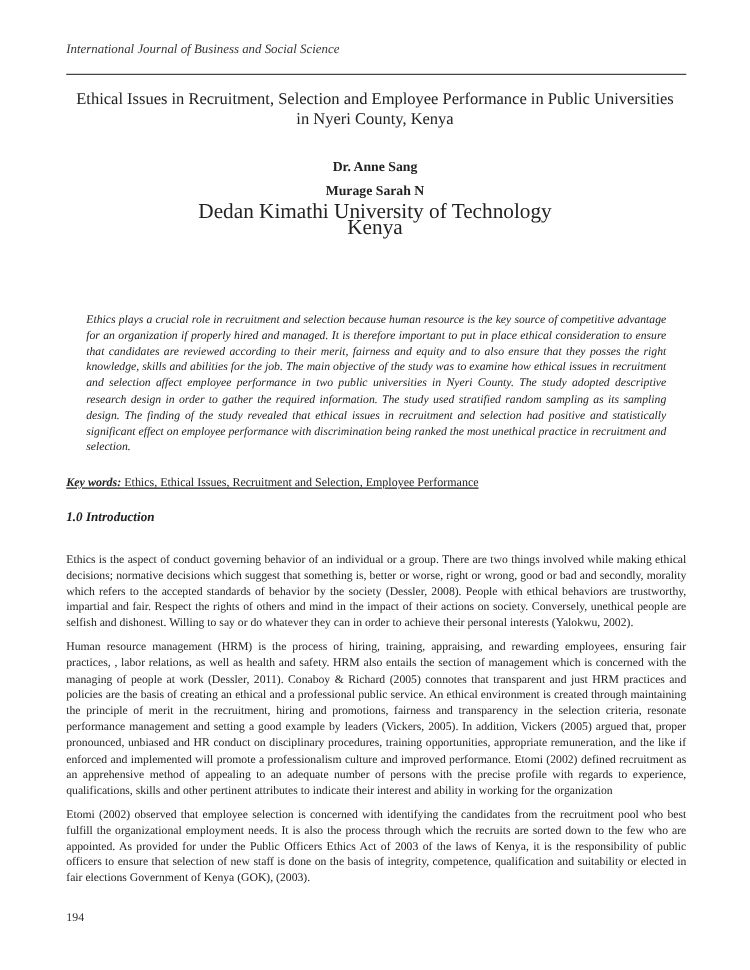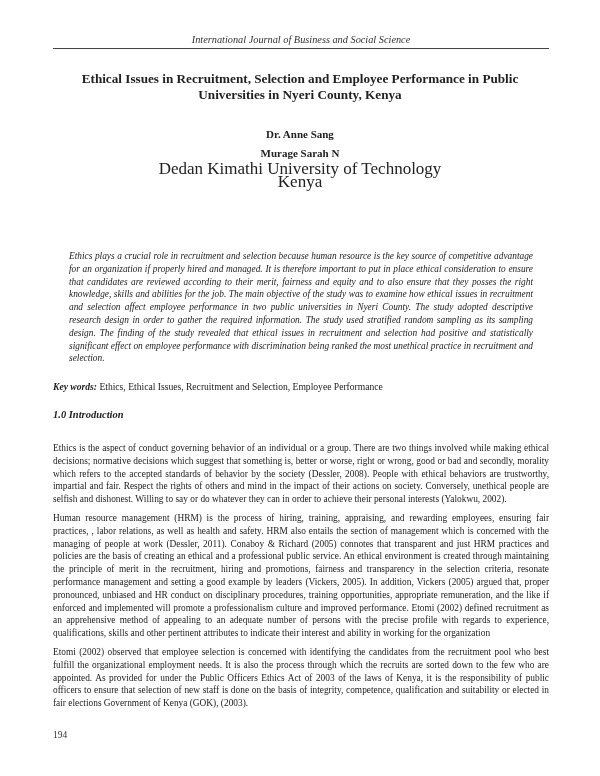--- a/index.html
+++ b/index.html
@@ -20,35 +20,35 @@
     left: 0; top: 0;
     width: 600px;
     height: 776px;
   }
   .running-header {
     position: absolute;
     left: 53px;
     top: 34px;
     width: 496px;
     display: flex;
-    justify-content: center;
+    justify-content: space-between;
     font-style: italic;
     font-size: 10.3px;
     color: #333;
     border-bottom: 0.8px solid #444;
-    padding-bottom: 2px;
+    padding-bottom: 13px;
     line-height: 12px;
   }
   .title {
     position: absolute;
     left: 60px;
     width: 480px;
     top: 71px;
     text-align: center;
-    font-weight: bold;
+    font-weight: normal;
     font-size: 13.2px;
     line-height: 16px;
     color: #222;
   }
   .authors {
     position: absolute;
     left: 100px;
     width: 400px;
     top: 125px;
     text-align: center;
@@ -80,20 +80,21 @@
     margin: 0 0 4px 0;
   }
   .abstract-body {
     font-style: italic;
     text-align: justify;
     margin: 16px;
   }
   .keywords {
     margin: 6px 0 14px 0;
     font-size: 9.6px;
+    text-decoration: underline;
   }
   .keywords .kw-label {
     font-weight: bold;
     font-style: italic;
   }
   .h-intro {
     font-weight: bold;
     font-style: italic;
     font-size: 10.5px;
     line-height: 14px;

